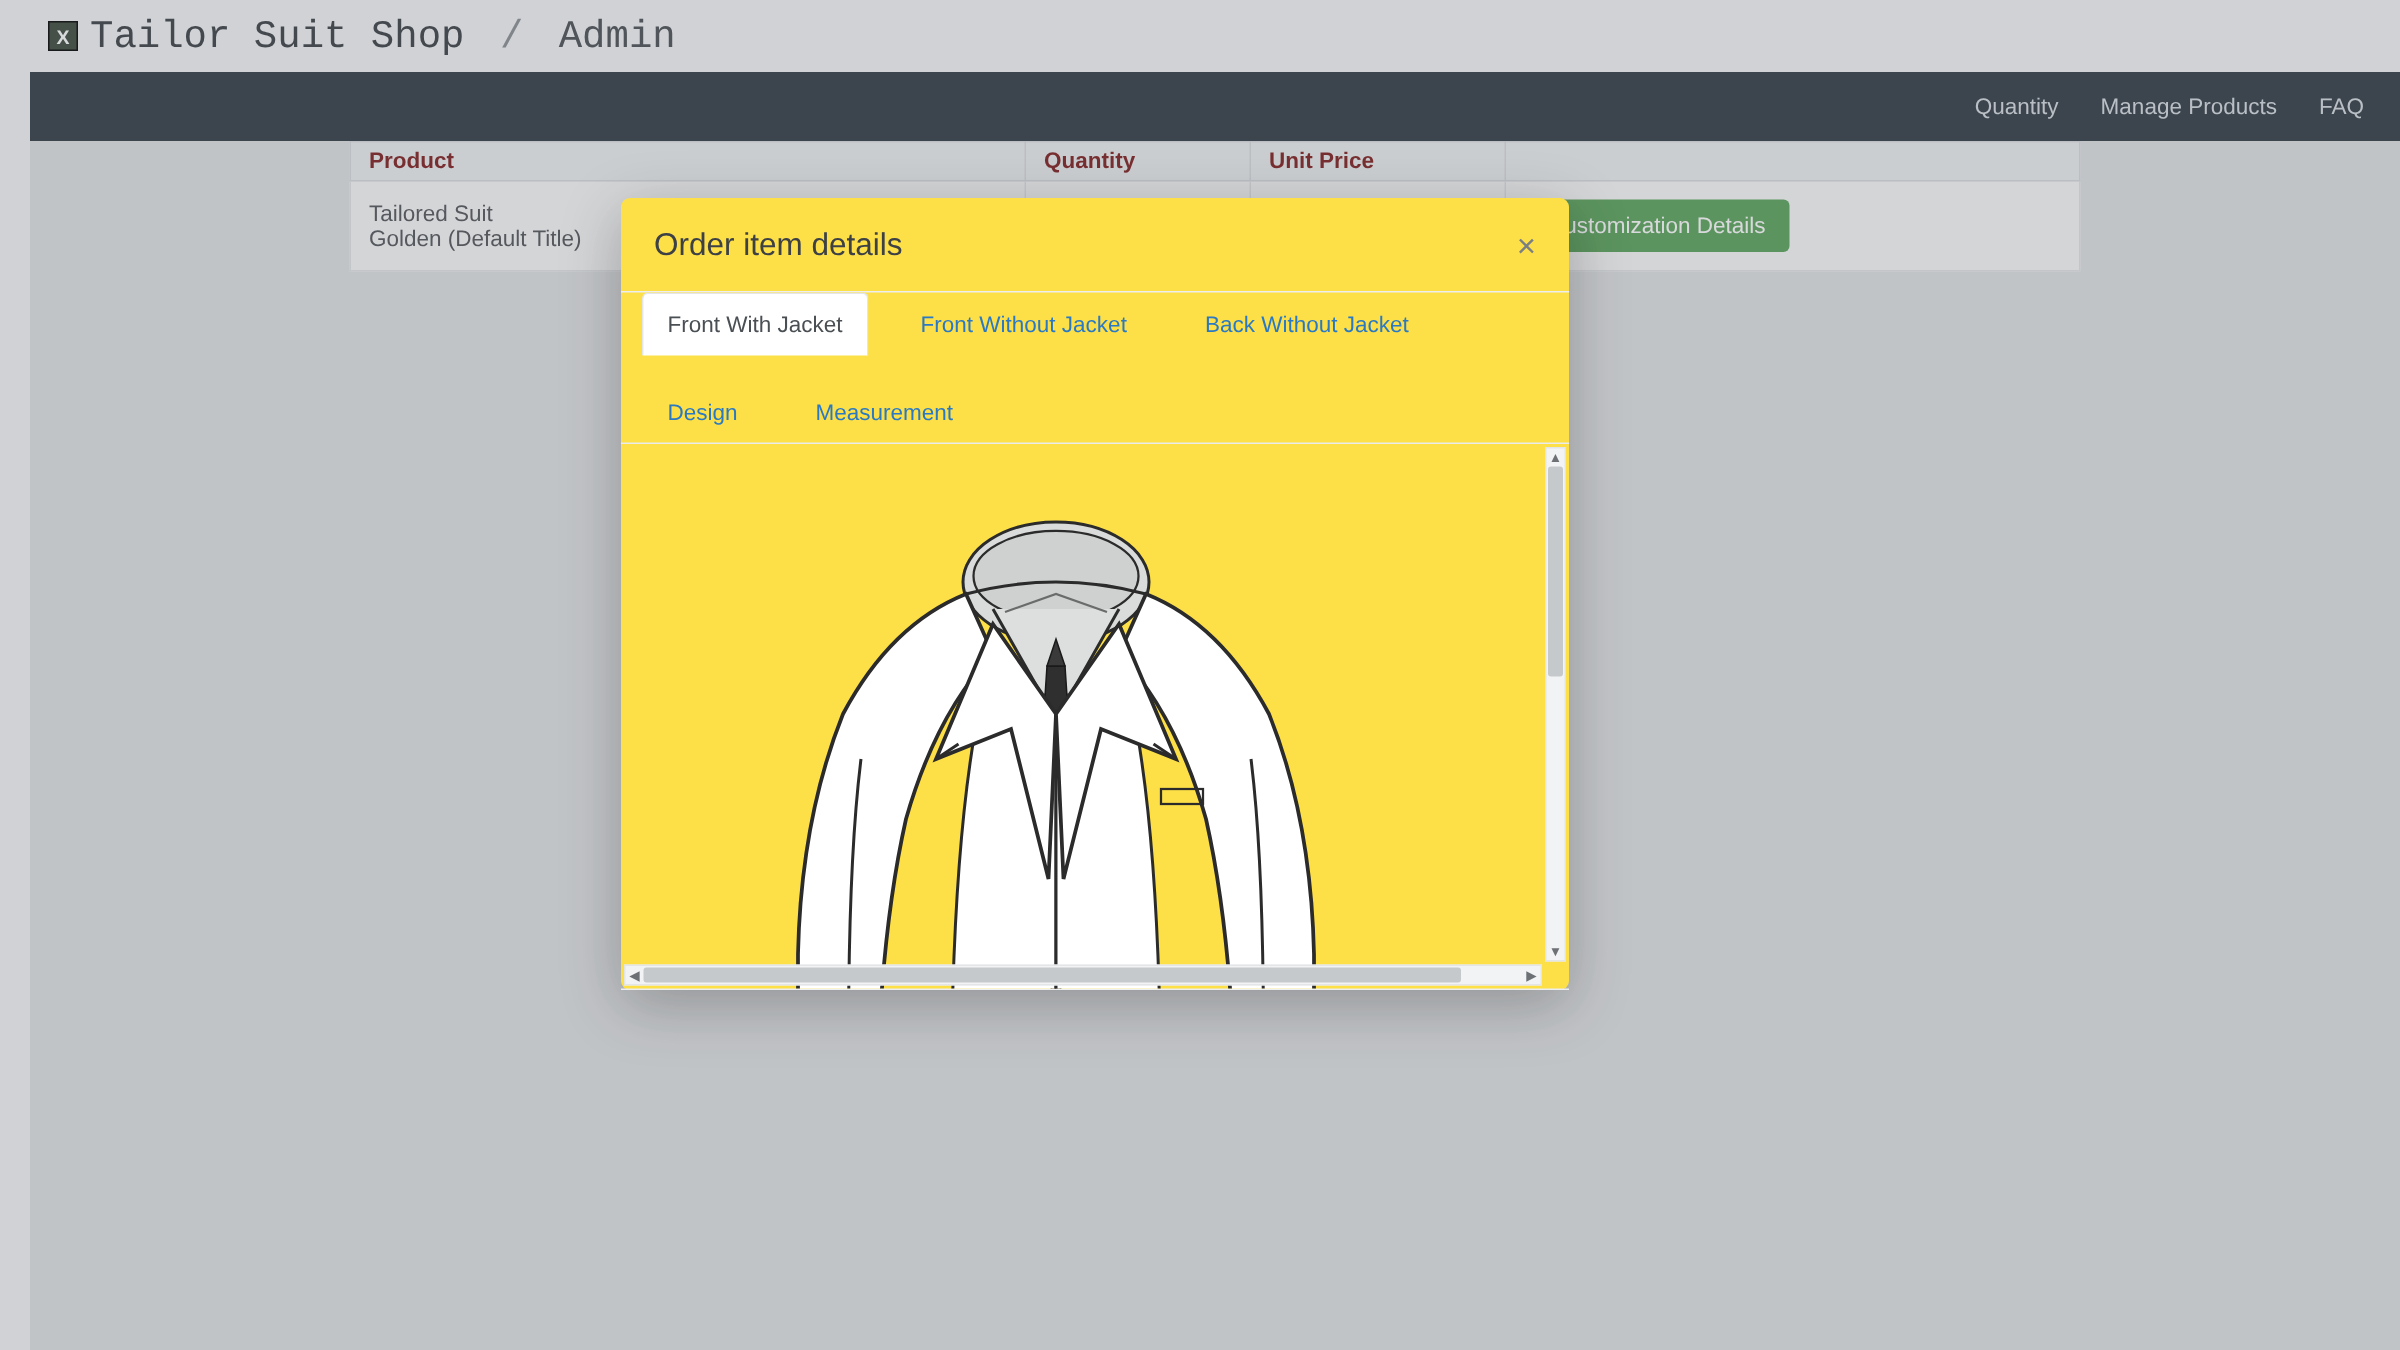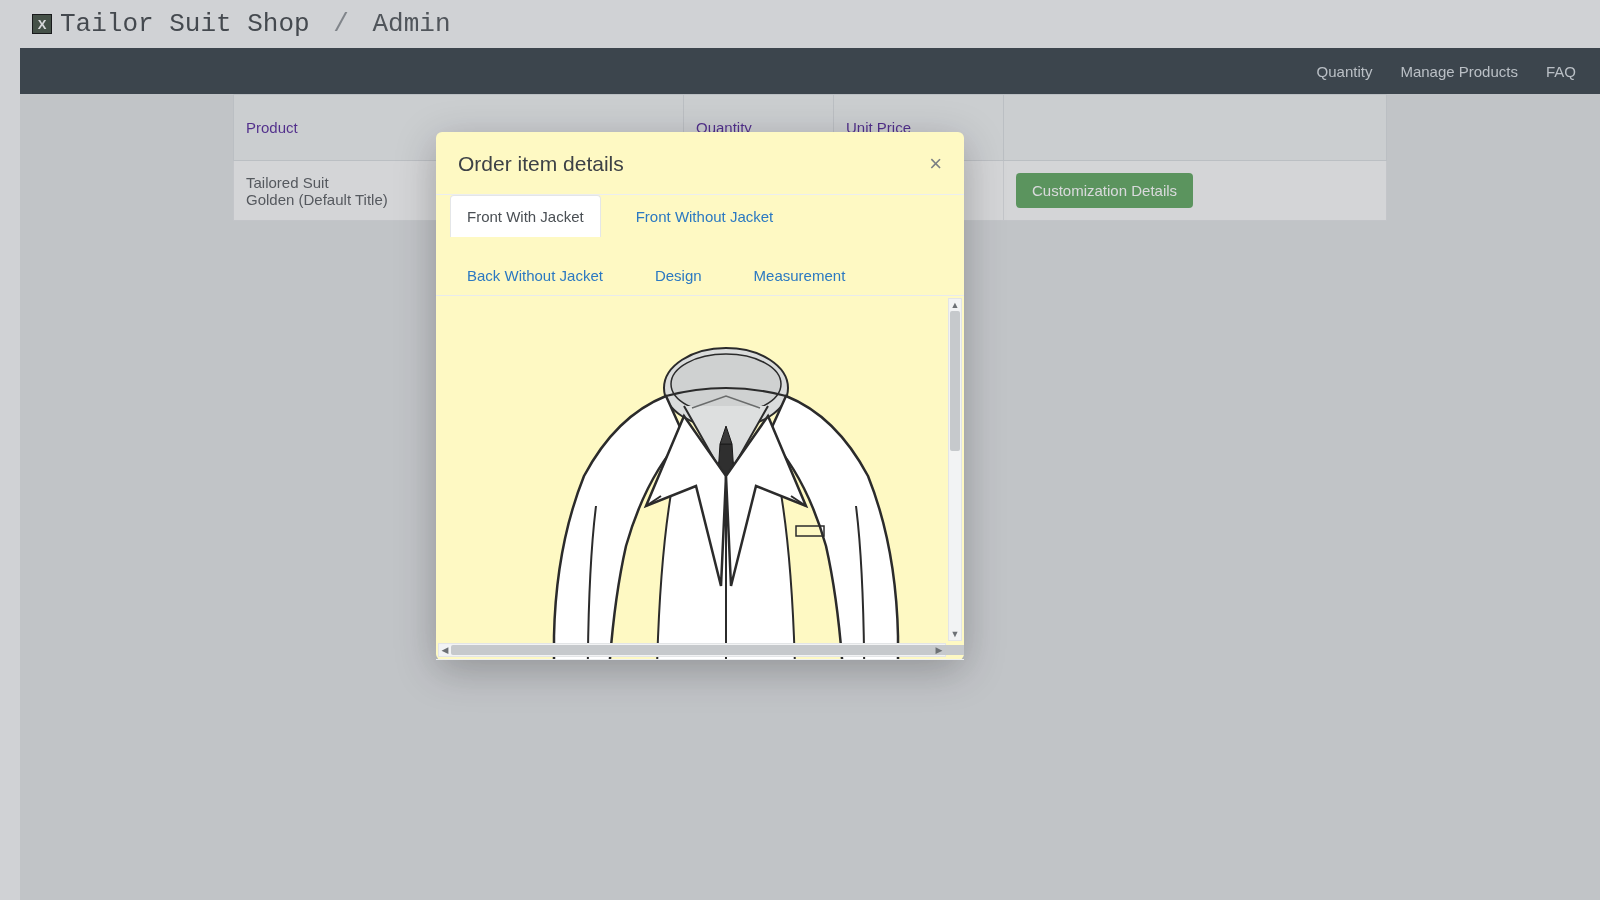--- a/index.html
+++ b/index.html
@@ -21,31 +21,31 @@
 
 .navbar { height: 46px; background: #2f3a42; display: flex; align-items: center; justify-content: flex-end; padding-right: 24px; margin-left: 20px; }
 .navbar a { color: #d7dde2; text-decoration: none; font-size: 15px; margin-left: 28px; }
 
 
 .body-area { position: relative; padding: 0; margin-left: 20px; }
 
 
 .table-wrap { margin: 0 auto; width: 1154px; margin-top: 0; }
 table.order-table { width: 100%; border-collapse: collapse; background: #fafafa; }
-table.order-table th { text-align: left; font-size: 15px; font-weight: 400; color: #4c1d95; padding: 24px 12px; border: 1px solid #d9dcdf; background: #eef0f1; }
+table.order-table th { text-align: left; font-size: 15px; font-weight: 700; color: #7f1d1d; padding: 4px 12px; border: 1px solid #d9dcdf; background: #eef0f1; }
 table.order-table td { font-size: 15px; color: #515459; padding: 12px; border: 1px solid #e3e5e7; vertical-align: middle; }
 .col-product { width: 450px; }
 .col-qty { width: 150px; }
 .col-price { width: 170px; }
 .col-action { width: auto; text-align: right; }
 .btn-green { background: #59a359; color: #fff; border: none; border-radius: 4px; padding: 9px 16px; font-size: 15px; cursor: pointer; }
 
 
 .modal-backdrop { position: fixed; inset: 0; background: rgba(100,105,110,0.25); }
-.modal { position: fixed; top: 132px; left: 436px; width: 528px; background: #fef9c3; border-radius: 6px; box-shadow: 0 10px 40px rgba(0,0,0,0.25); display: flex; flex-direction: column; }
+.modal { position: fixed; top: 132px; left: 414px; width: 632px; background: #fde047; border-radius: 6px; box-shadow: 0 10px 40px rgba(0,0,0,0.25); display: flex; flex-direction: column; }
 .modal-header { padding: 20px 22px 18px; border-bottom: 1px solid #eceeef; display: flex; align-items: center; justify-content: space-between; }
 .modal-title { font-size: 21px; font-weight: 400; color: #3d4146; }
 .modal-close { font-size: 22px; color: #7a7f84; cursor: pointer; background: none; border: none; line-height: 1; }
 
 .tabs { display: flex; flex-wrap: wrap; padding: 0 14px; border-bottom: 1px solid #e9ebec; gap: 18px; text-align: center; }
 .tab { padding: 12px 16px 12px; font-size: 15px; color: #2b79c2; cursor: pointer; border: 1px solid transparent; border-bottom: none; margin-bottom: -1px; border-radius: 4px 4px 0 0; }
 .tab.active { color: #4a4f54; background: #fff; border-color: #e4e6e8 #e4e6e8 #fff; }
 
 .modal-body { position: relative; height: 364px; overflow: hidden; border-bottom: 1px solid #eceeef; }
 .svg-wrap { position: absolute; inset: 0; overflow: hidden; padding: 30px 20px 0 60px; }

